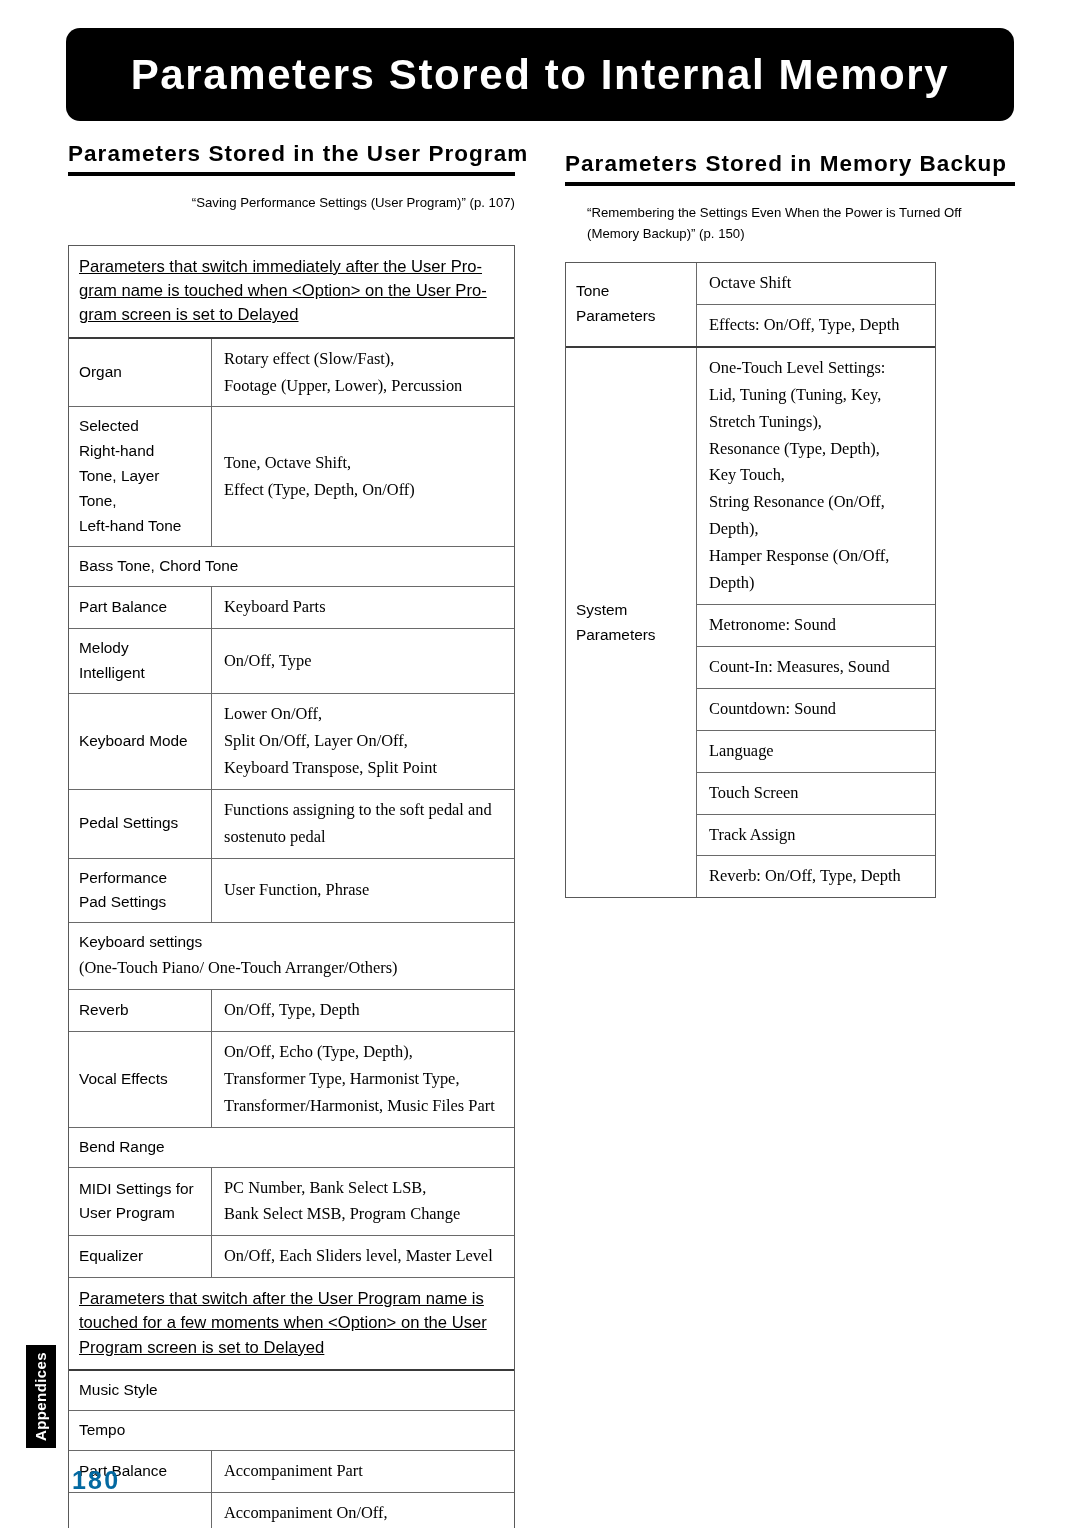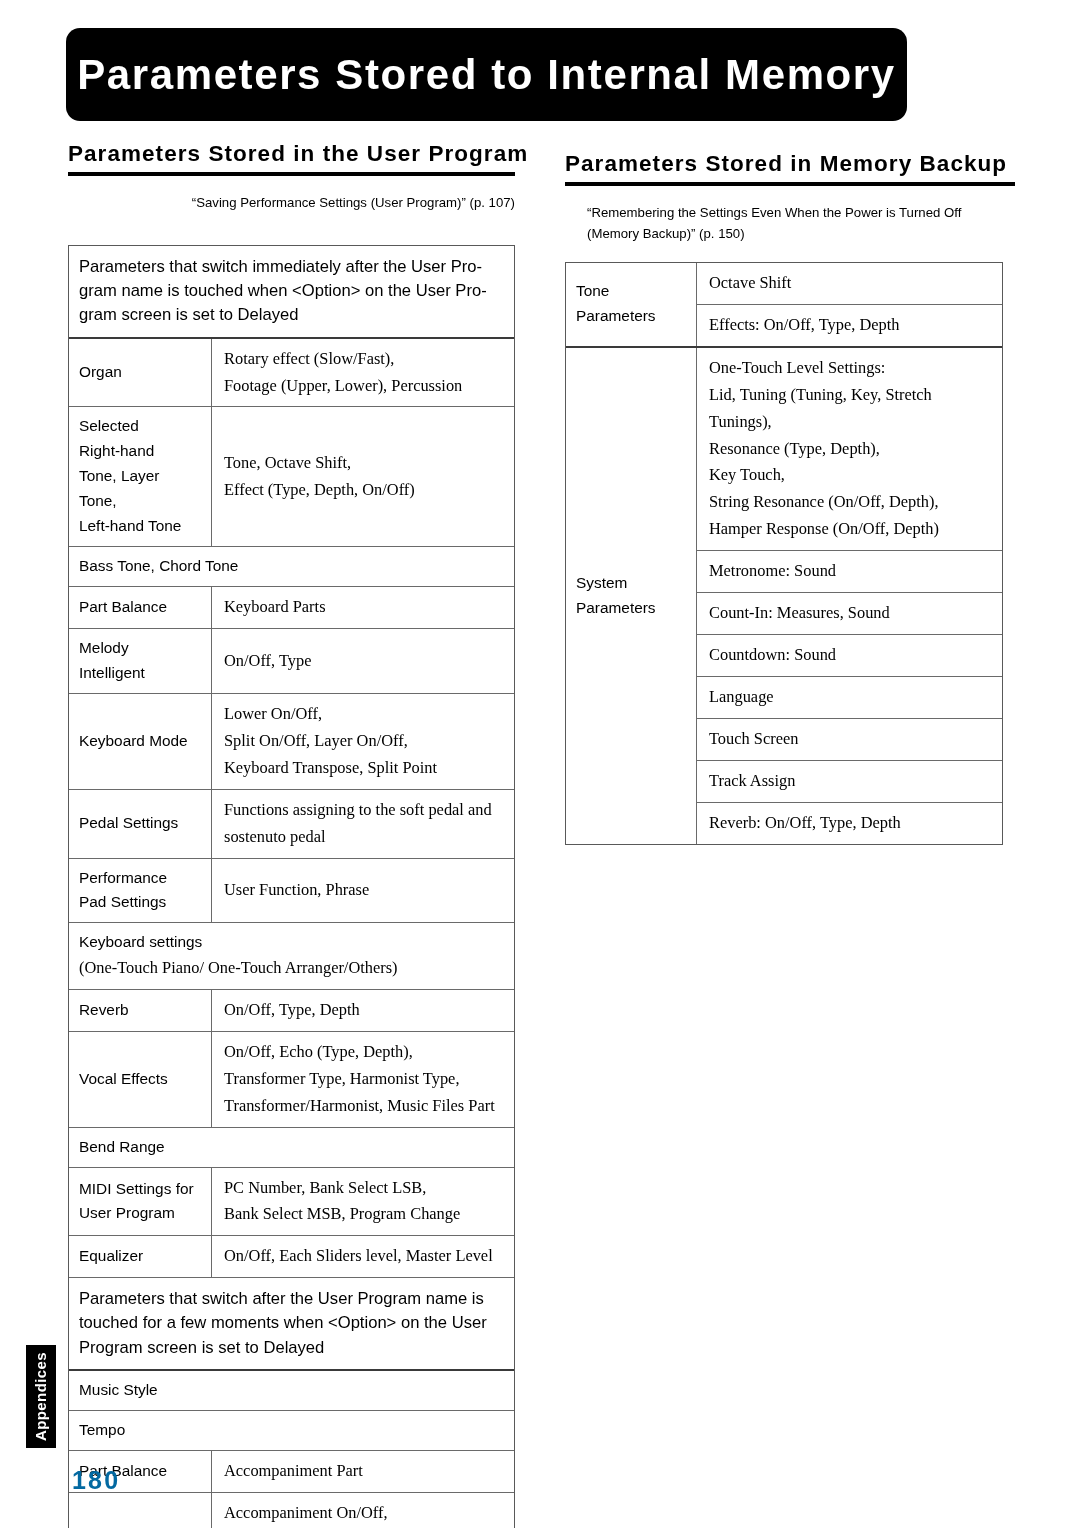--- a/index.html
+++ b/index.html
@@ -14,21 +14,21 @@
     font-family: "Liberation Sans", sans-serif;
     color: #000000;
     overflow: hidden;
   }
 
   
   .title-banner {
     position: absolute;
     left: 66px;
     top: 28px;
-    width: 841px;
+    width: 948px;
     height: 93px;
     background: #000000;
     border-radius: 14px;
     display: flex;
     align-items: center;
     justify-content: center;
   }
   .title-banner-text {
     color: #ffffff;
     font-family: "Liberation Sans", sans-serif;
@@ -121,29 +121,30 @@
     font-family: "Liberation Serif", serif;
     font-size: 16.4px;
   }
   .cell-banner {
     box-sizing: border-box;
     flex: 1 1 auto;
     padding: 9px 10px 9px 10px;
     font-family: "Liberation Sans", sans-serif;
     font-size: 16.6px;
     line-height: 1.46;
+    text-decoration: underline;
   }
   .line { display: block; }
 
   
   #left-table { left: 68px; top: 245px; width: 447px; }
   #left-table .cell-label { width: 143px; }
 
   
-  #right-table { left: 565px; top: 262px; width: 438px; }
+  #right-table { left: 565px; top: 262px; width: 371px; }
   #right-table .group-label {
     box-sizing: border-box;
     flex: 0 0 131px;
     width: 131px;
     padding: 7px 0 7px 10px;
     font-family: "Liberation Sans", sans-serif;
     font-size: 15.4px;
     line-height: 1.62;
     display: flex;
     flex-direction: column;

